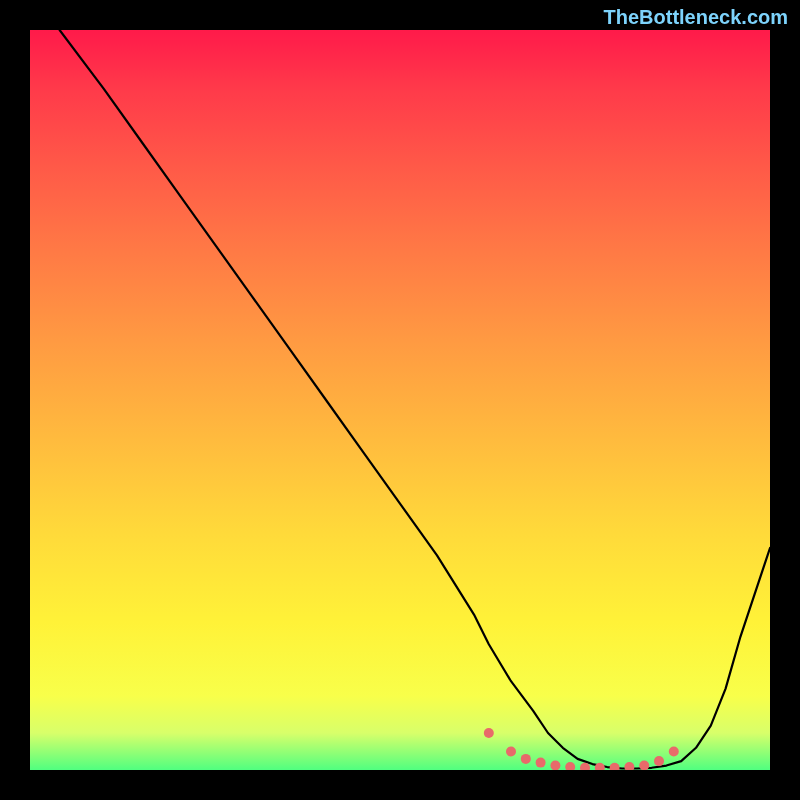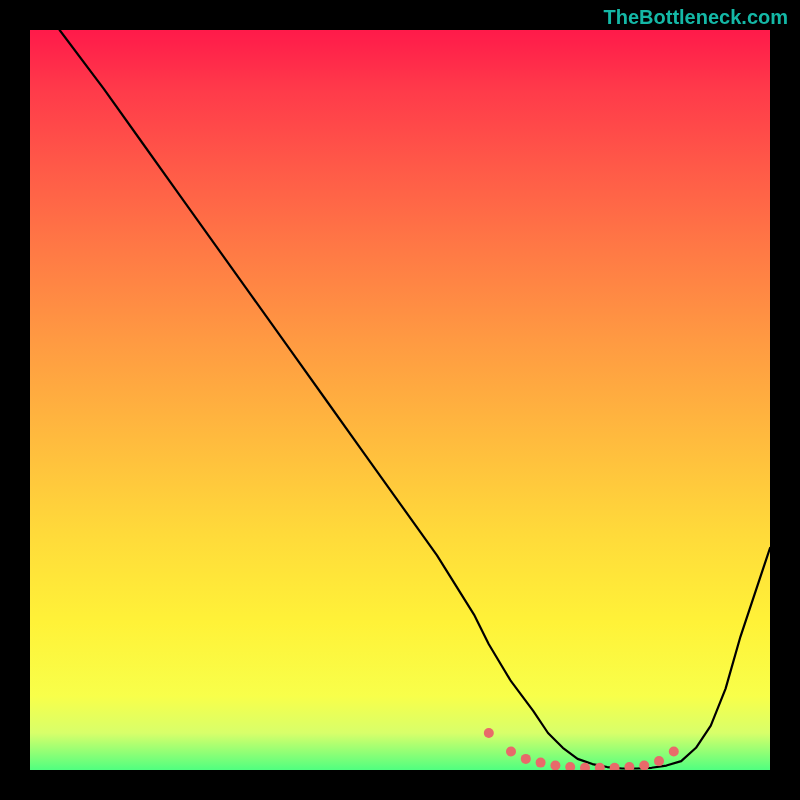--- a/index.html
+++ b/index.html
@@ -7,21 +7,21 @@
     width: 800px;
     height: 800px;
     background: #000;
     position: relative;
     font-family: Arial, sans-serif;
   }
   .watermark {
     position: absolute;
     top: 6px;
     right: 12px;
-    color: #14b8a6;
+    color: #7dd3fc;
     font-size: 20px;
     font-weight: bold;
     z-index: 10;
   }
   .plot-area {
     position: absolute;
     left: 30px;
     top: 30px;
     width: 740px;
     height: 740px;

